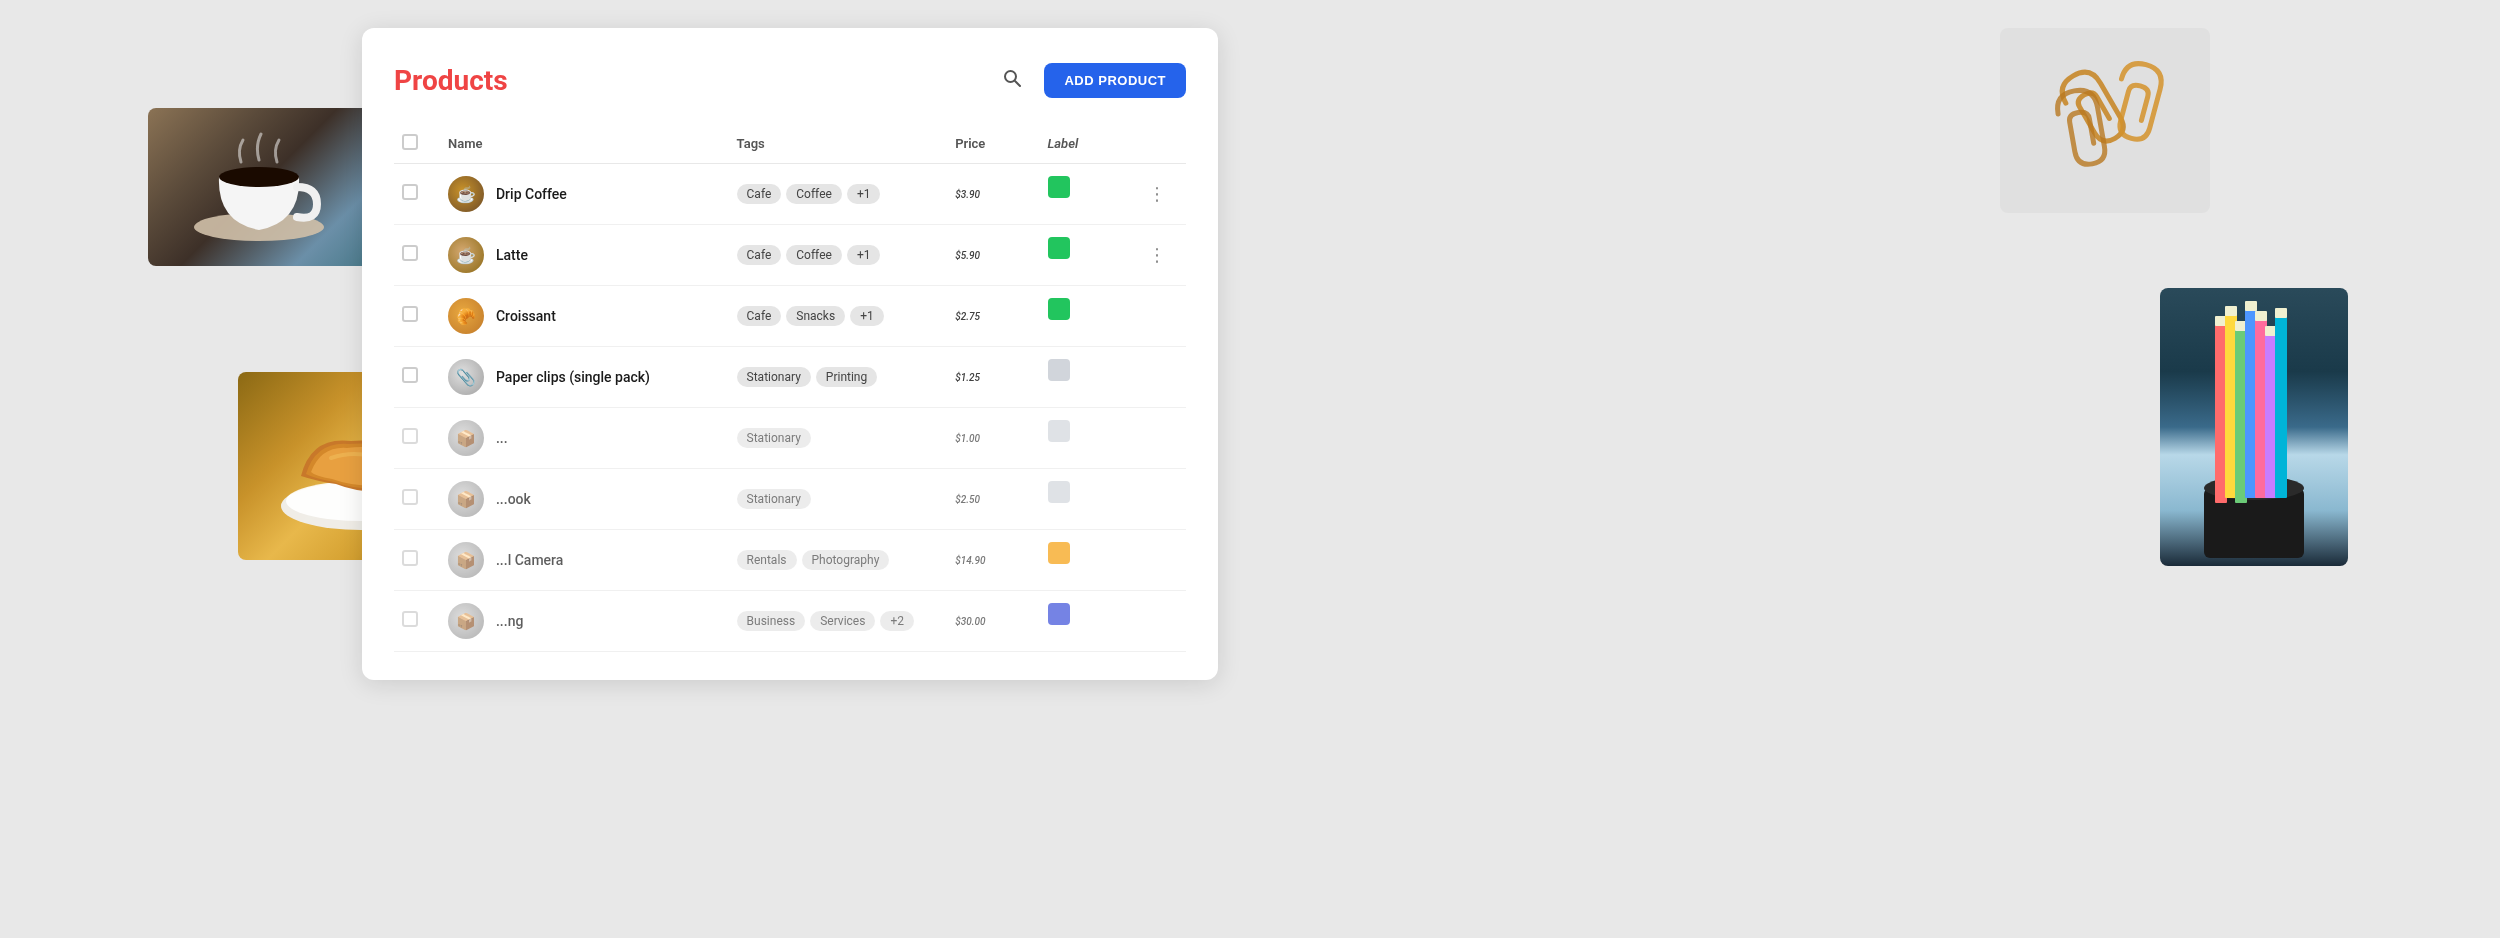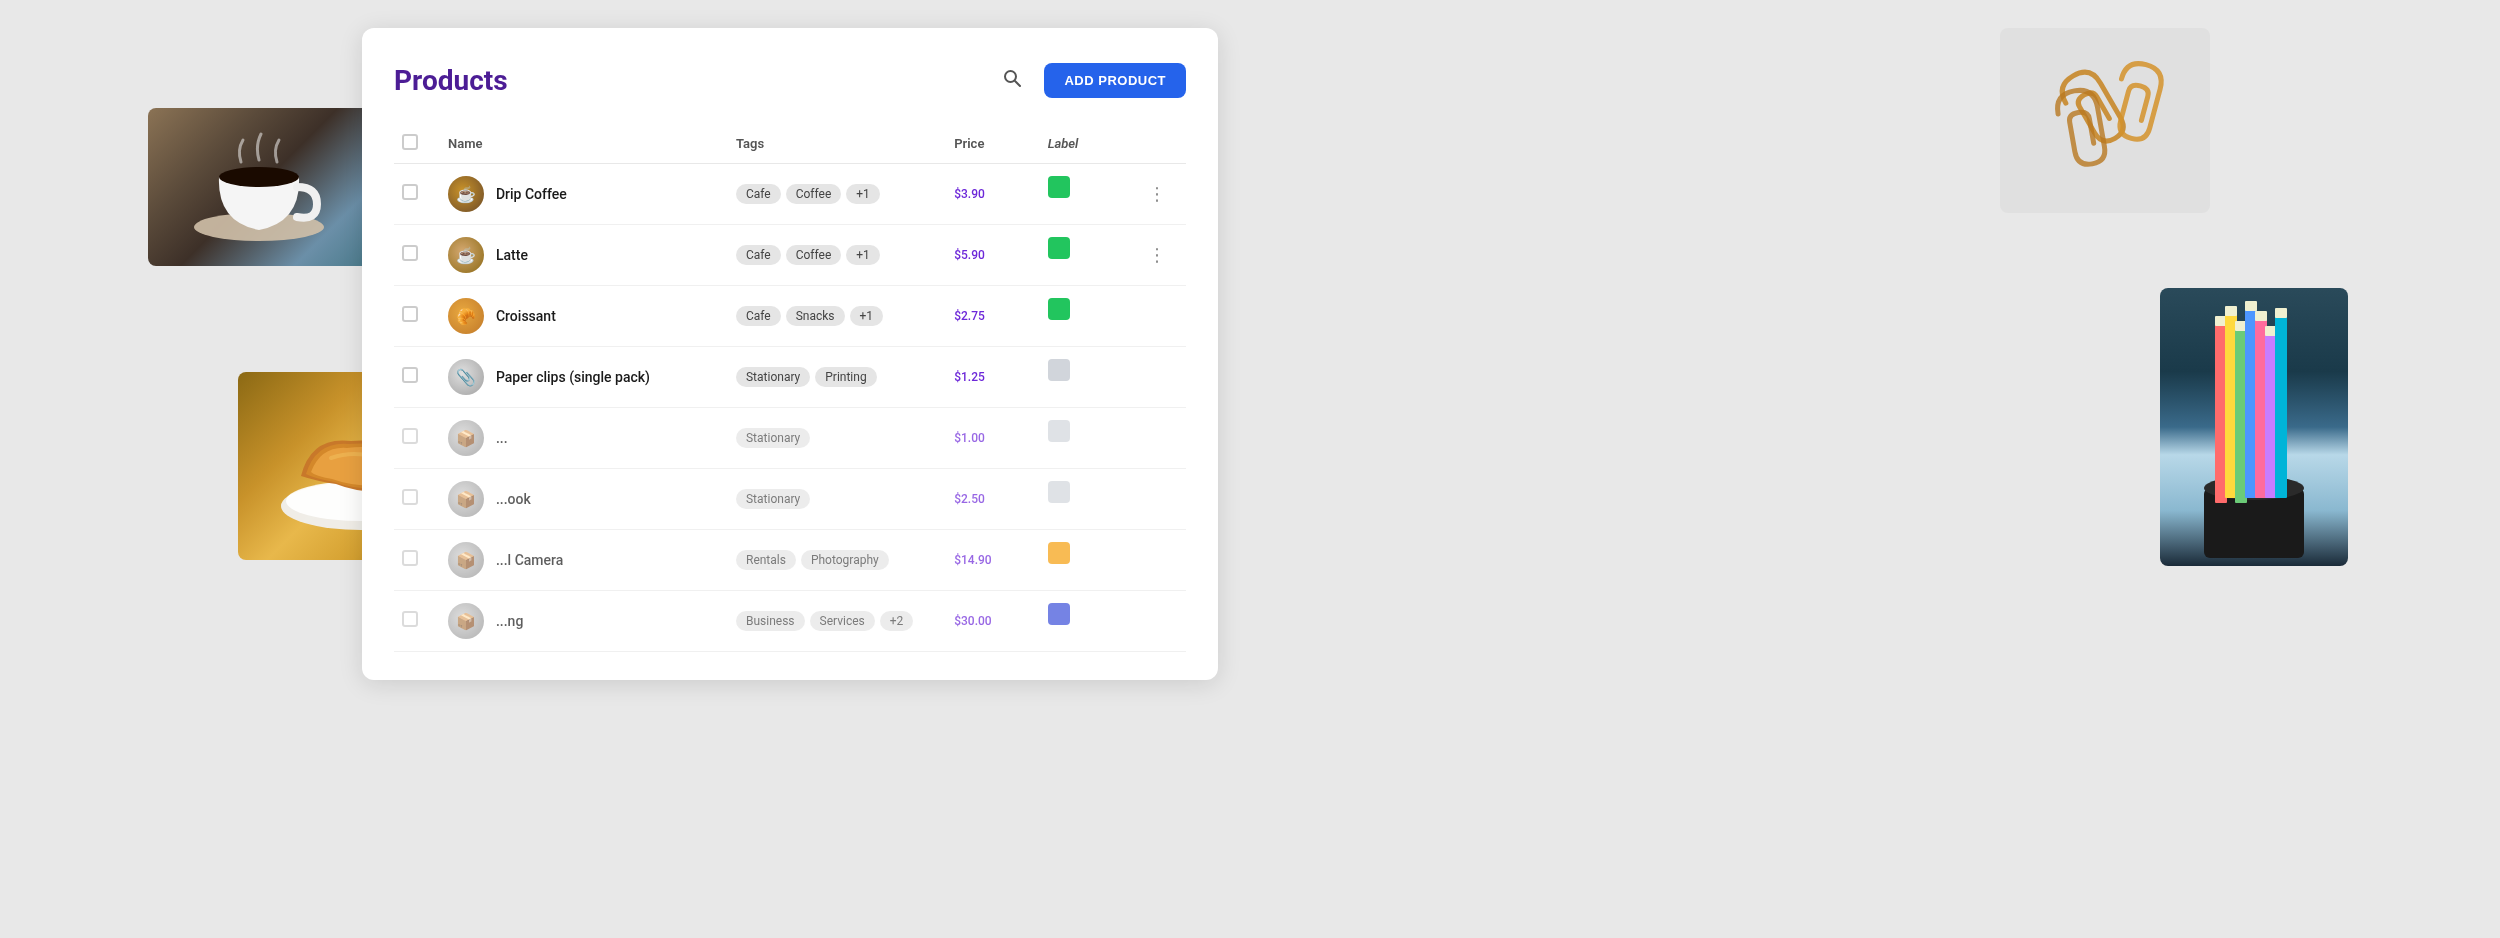--- a/index.html
+++ b/index.html
@@ -79,21 +79,21 @@
     .card-header {
       display: flex;
       align-items: center;
       justify-content: space-between;
       margin-bottom: 24px;
     }
 
     .page-title {
       font-size: 28px;
       font-weight: 700;
-      color: #4c1d95;
+      color: #ef4444;
       text-align: right;
     }
 
     .header-actions {
       display: flex;
       align-items: center;
       gap: 12px;
     }
 
     .search-btn {
@@ -262,23 +262,24 @@
       padding: 3px 10px;
       background: #e5e5e5;
       border-radius: 12px;
       font-size: 12px;
       color: #444;
       white-space: nowrap;
     }
 
     
     .price-cell {
-      font-size: 12px;
-      color: #6d28d9;
+      font-size: 10px;
+      color: #404040;
       font-weight: 500;
+      font-style: italic;
     }
 
     
     .label-cell {
       display: flex;
       align-items: center;
       gap: 10px;
     }
 
     .color-swatch {

